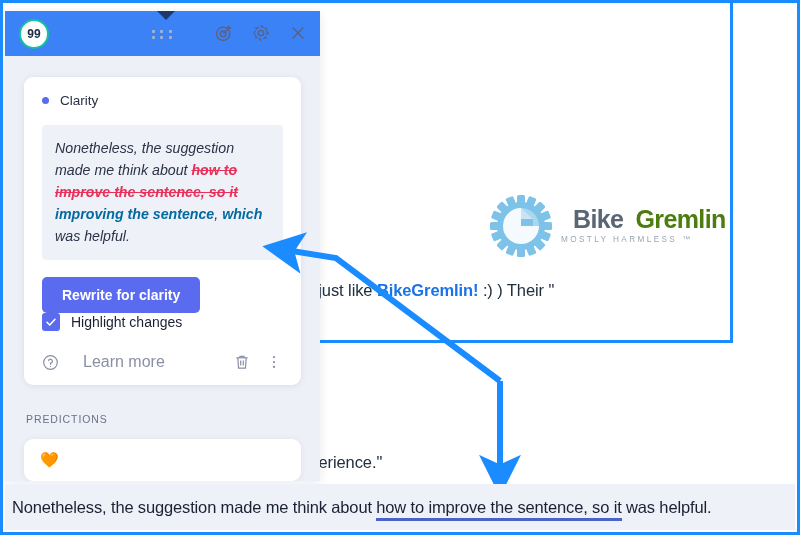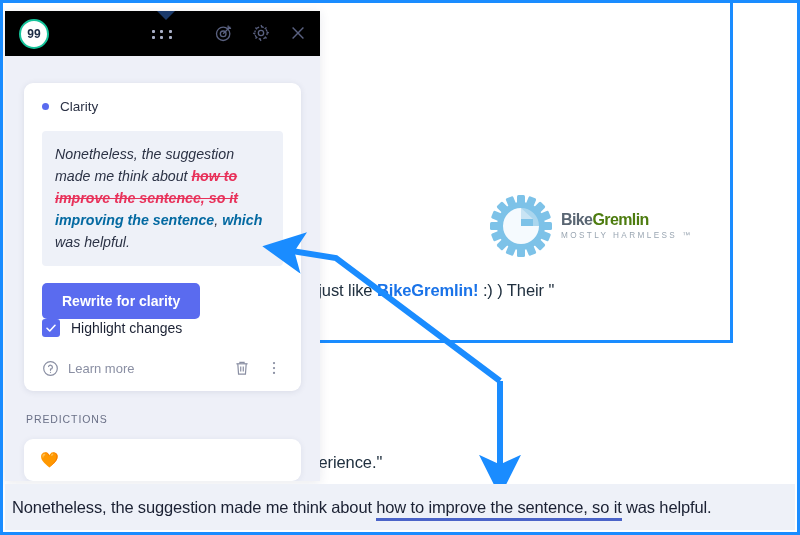--- a/index.html
+++ b/index.html
@@ -78,23 +78,24 @@
     display: flex;
     align-items: center;
     gap: 9px;
   }
   .logo-text {
     display: flex;
     flex-direction: column;
     line-height: 1;
   }
   .logo-word {
-    font-size: 16px;
+    font-size: 25px;
     font-weight: bold;
     letter-spacing: -0.6px;
+    margin-left: 12px;
   }
   .logo-bike { color: #5a6673; }
   .logo-gremlin { color: #4d7c0f; }
   .logo-tagline {
     font-size: 8.2px;
     color: #9aa6b2;
     letter-spacing: 2.4px;
     margin-top: 4px;
   }
 
@@ -140,21 +141,21 @@
     width: 0;
     height: 0;
     border-left: 9px solid transparent;
     border-right: 9px solid transparent;
     border-top: 9px solid #1b3a6b;
     z-index: 7;
   }
   .panel-header {
     position: relative;
     height: 45px;
-    background: #000000;
+    background: #3b82f6;
     display: flex;
     align-items: center;
     padding: 0 14px;
   }
   .score-badge {
     width: 26px;
     height: 26px;
     border-radius: 50%;
     border: 2px solid #15c39a;
     background: #ffffff;
@@ -196,21 +197,21 @@
     height: 20px;
     color: #5a6180;
     cursor: pointer;
     display: block;
   }
 
   
   .card {
     position: absolute;
     left: 19px;
-    top: 72px;
+    top: 66px;
     width: 277px;
     background: #ffffff;
     border-radius: 9px;
     box-shadow: 0 1px 6px rgba(40,50,90,0.10);
     padding: 16px 18px 14px 18px;
     box-sizing: border-box;
   }
   .card-cat {
     display: flex;
     align-items: center;
@@ -280,23 +281,23 @@
   }
   .card-footer {
     margin-top: 22px;
     display: flex;
     align-items: center;
     justify-content: space-between;
   }
   .learn-more {
     display: flex;
     align-items: center;
-    gap: 9px;
+    gap: 24px;
     color: #8a8fa3;
-    font-size: 13px;
+    font-size: 16px;
     cursor: pointer;
   }
   .footer-right {
     display: flex;
     align-items: center;
     gap: 14px;
   }
   .foot-icon {
     color: #8a8fa3;
     cursor: pointer;

